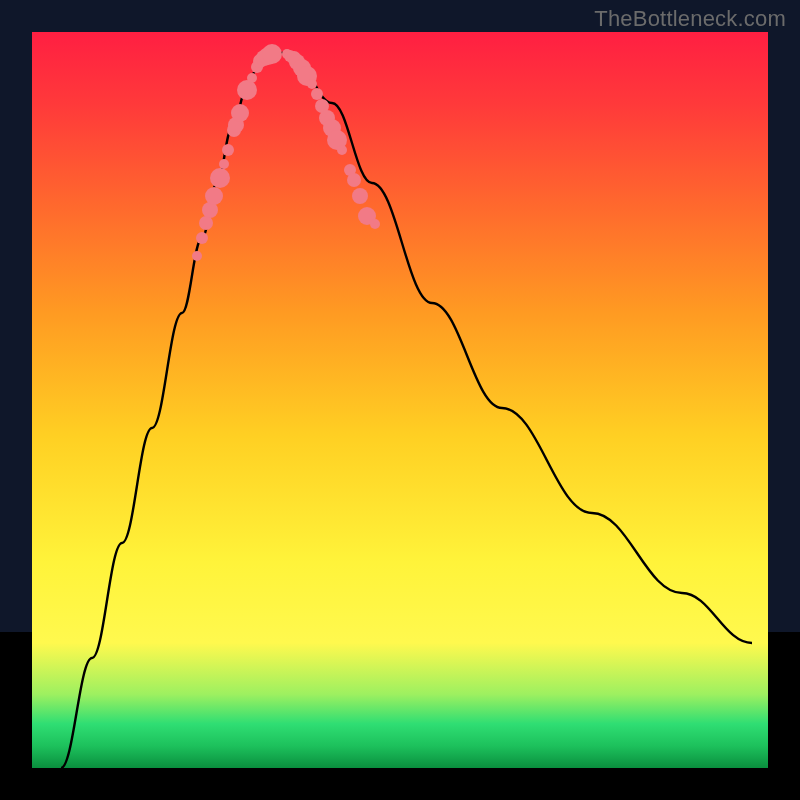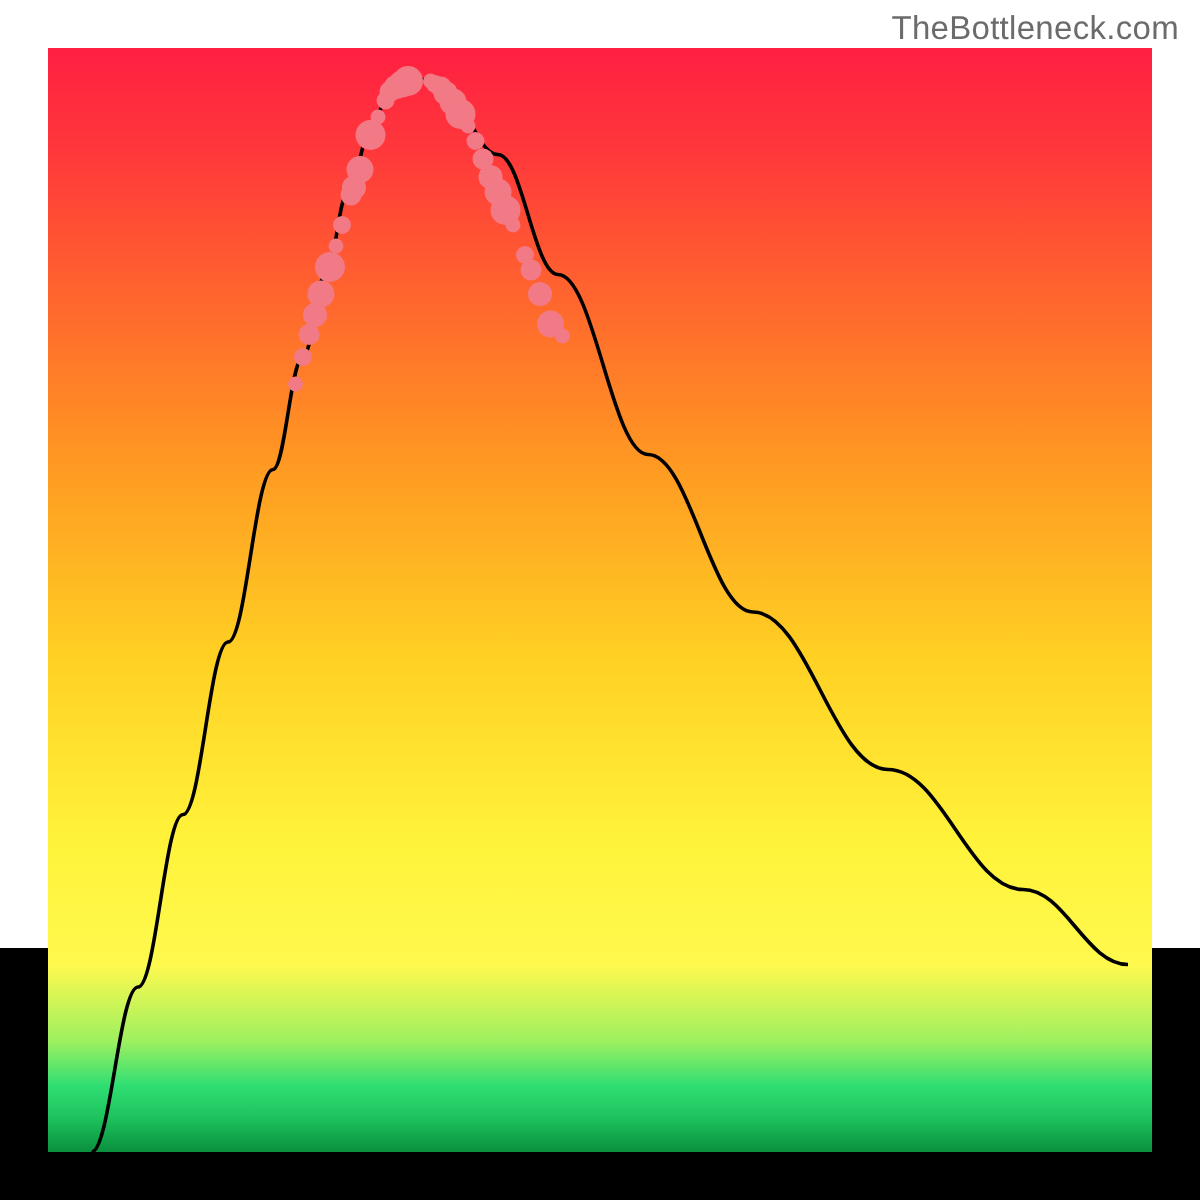--- a/index.html
+++ b/index.html
@@ -1,16 +1,16 @@
 <!DOCTYPE html>
 <html><head>
 <meta charset="utf-8">
 <style>
   html,body{margin:0;padding:0;width:800px;height:800px;background:#000;overflow:hidden;font-family:Arial,Helvetica,sans-serif}
-  .stage{position:relative;width:800px;height:632px;background:#ffffff}
+  .stage{position:relative;width:800px;height:632px;background:#0f172a}
   .panel{position:absolute;left:32px;top:32px;width:736px;height:736px}
   .grad{position:absolute;inset:0;
     background:linear-gradient(to bottom,
       #ff1f42 0%,
       #ff3a3a 10%,
       #ff6a2d 24%,
       #ff9a22 38%,
       #ffd023 55%,
       #fff33a 72%,
       #fff94e 83%,

